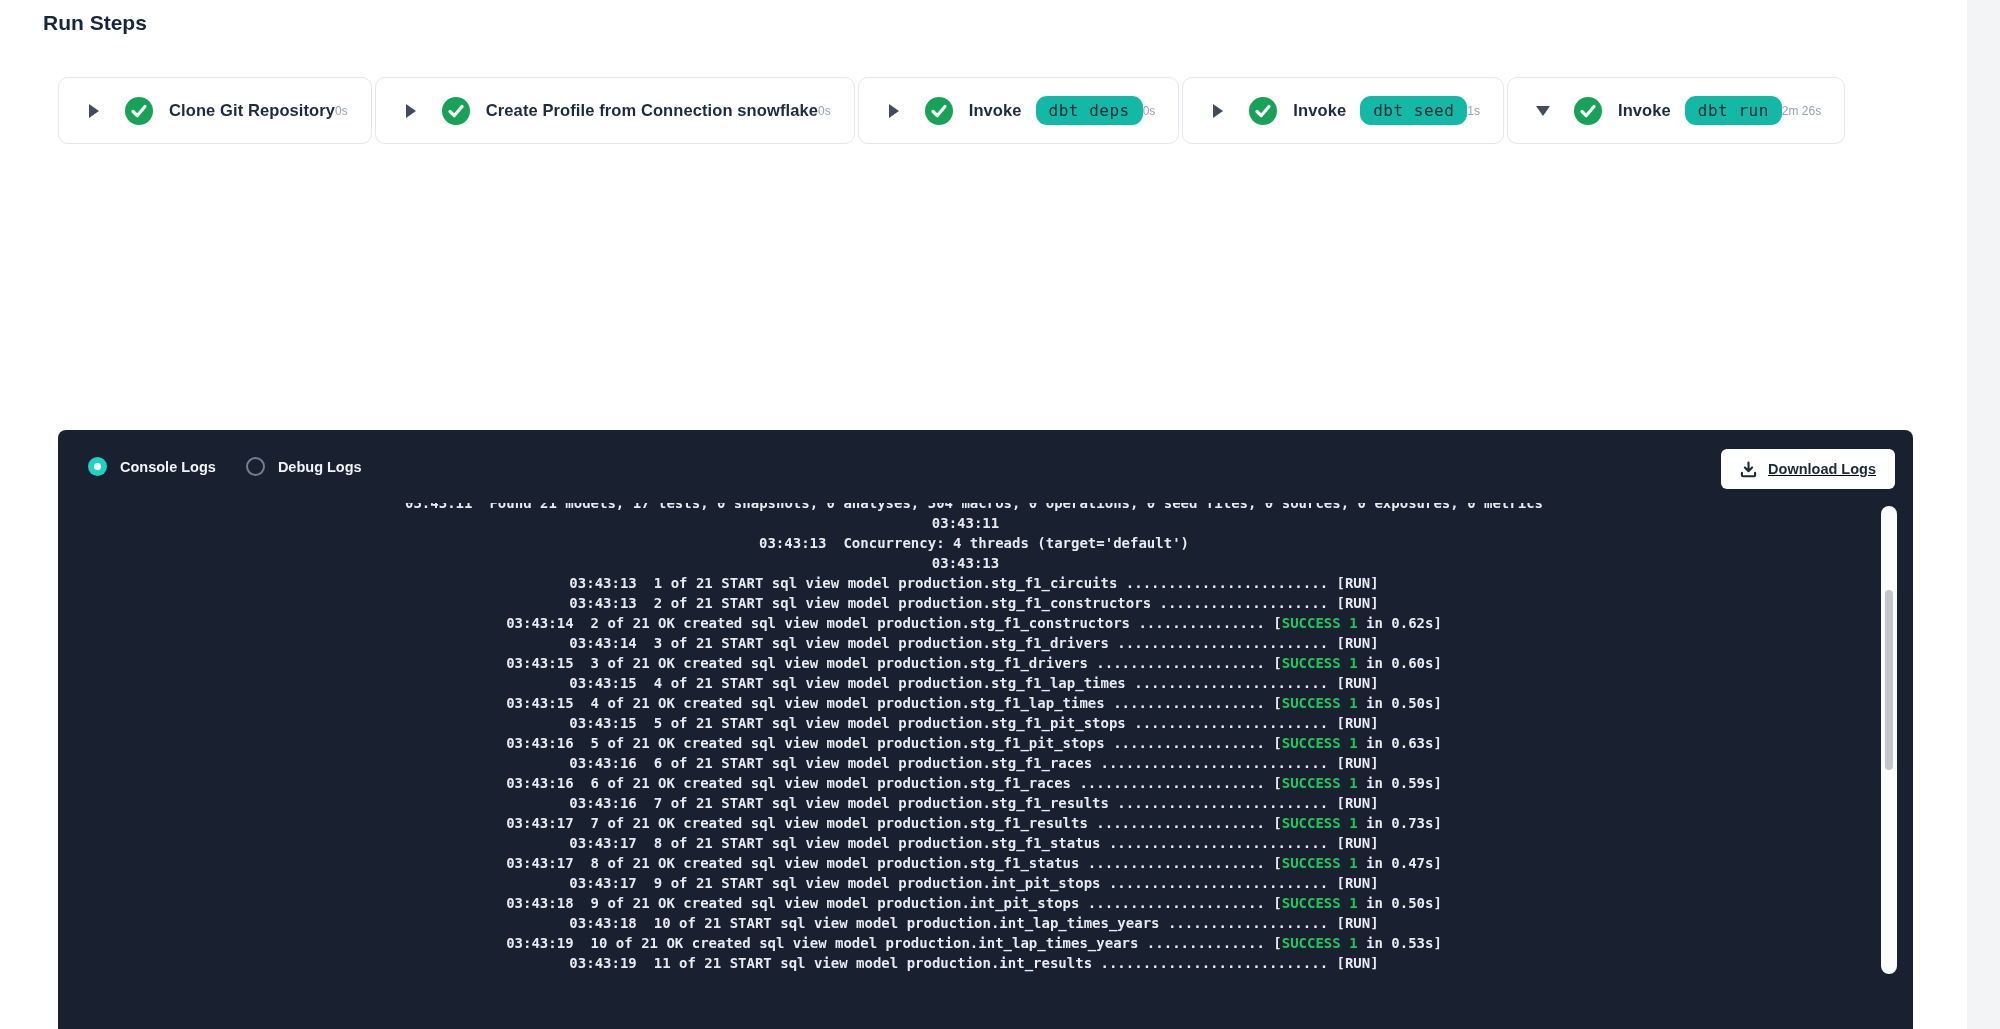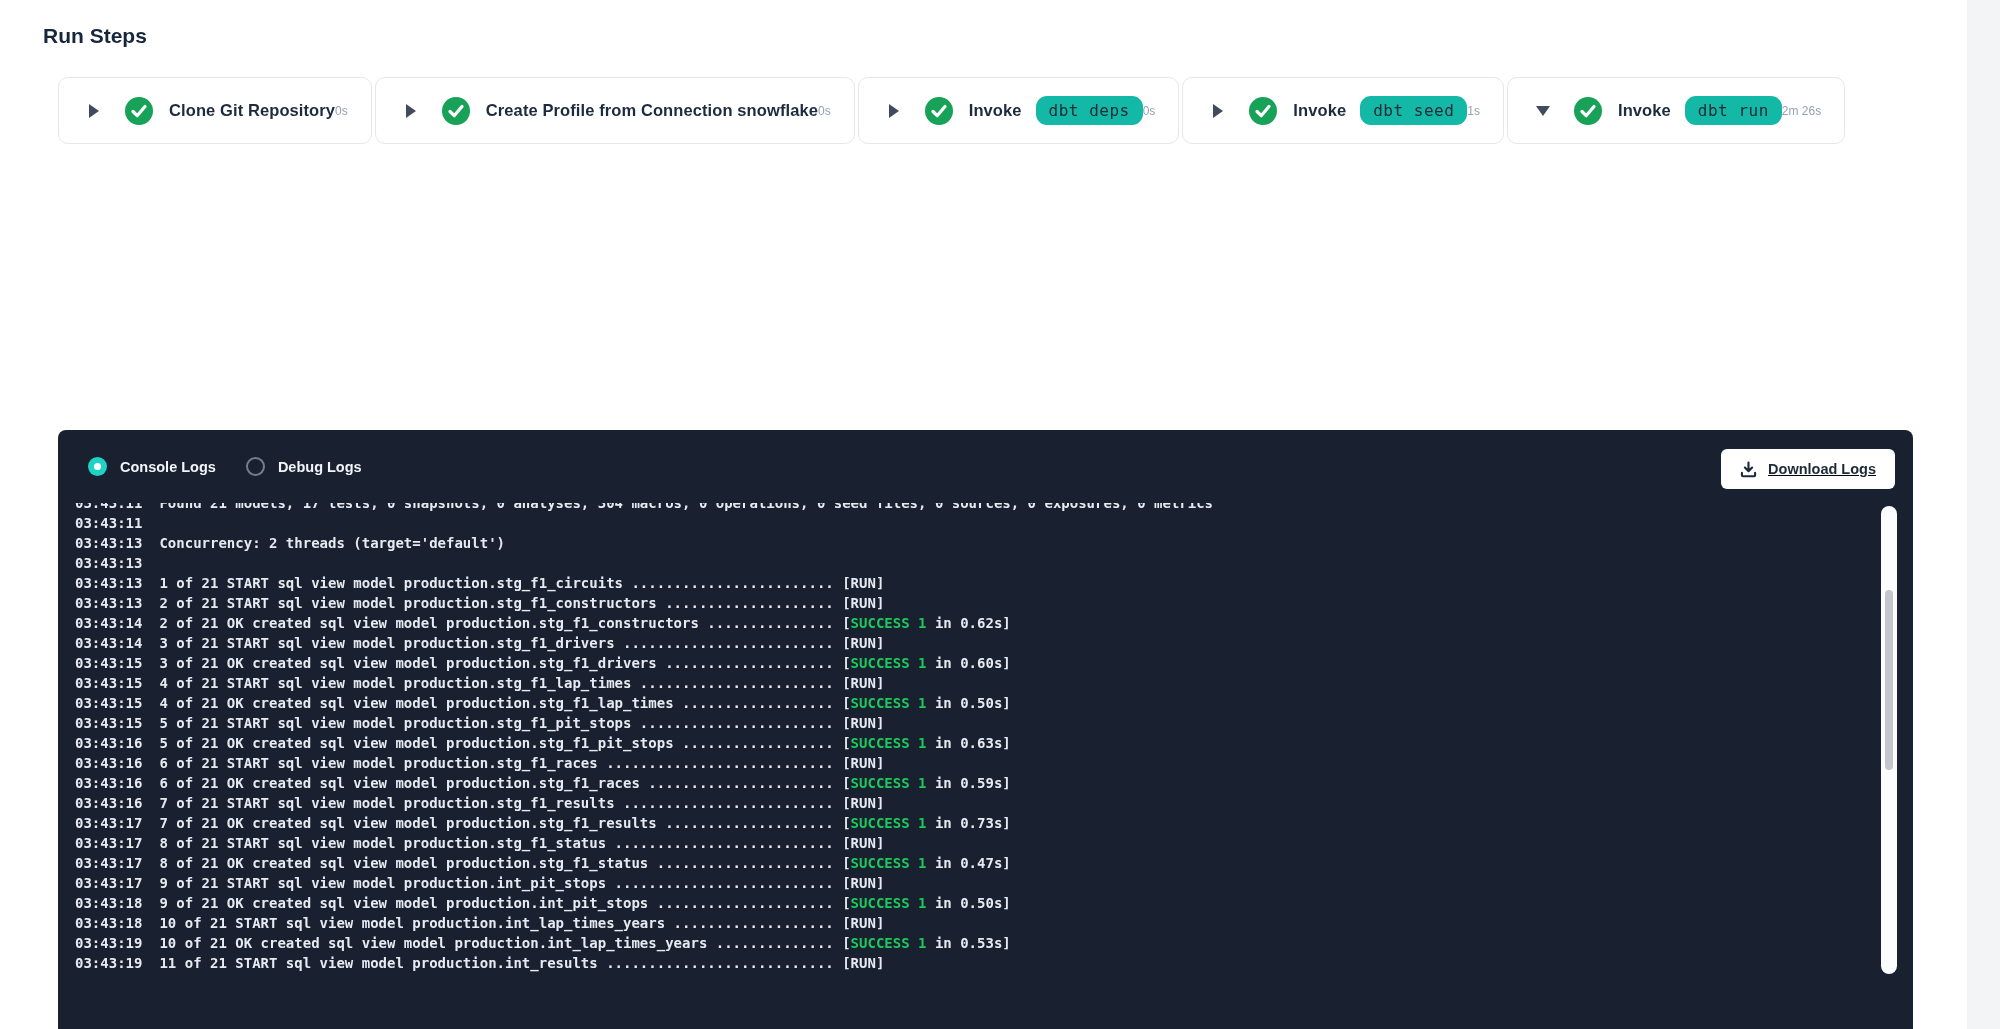--- a/index.html
+++ b/index.html
@@ -1,21 +1,21 @@
 <!DOCTYPE html>
 <html><head>
 <meta charset="utf-8">
 <style>
   * { box-sizing: border-box; margin: 0; padding: 0; }
   html, body { width: 2000px; height: 1029px; }
   body { font-family: "Liberation Sans", sans-serif; background: #ffffff; position: relative; overflow: hidden; }
 
   .right-rail { position: absolute; top: 0; right: 0; width: 33px; height: 1029px; background: #f3f4f6; }
 
-  .page-title { position: absolute; left: 43px; top: 24px; font-size: 21px; font-weight: 700; color: #16263c; }
+  .page-title { position: absolute; left: 43px; top: 11px; font-size: 21px; font-weight: 700; color: #16263c; }
 
   .steps { position: absolute; left: 58px; top: 77px; width: 1859px; display: flex; flex-direction: row; gap: 3px; }
   .step-card { height: 67px; background: #ffffff; border: 1px solid #e5e7ec; border-radius: 10px;
                display: flex; align-items: center; padding: 0 23px 0 28px; }
   .caret { width: 14px; display: flex; justify-content: center; margin-right: 24px; cursor: pointer; }
   .caret-right { width: 0; height: 0; border-top: 7px solid transparent; border-bottom: 7px solid transparent; border-left: 10px solid #424b5e; }
   .caret-down  { width: 0; height: 0; border-left: 7px solid transparent; border-right: 7px solid transparent; border-top: 10px solid #424b5e; }
   .check-wrap { width: 28px; height: 28px; margin-right: 16px; flex: none; }
   .step-label { font-size: 16.5px; font-weight: 700; color: #1d2b3f; letter-spacing: .1px; }
   .cmd-chip { margin-left: 14px; background: #14b8a6; border-radius: 11px; padding: 5px 13px;
@@ -32,21 +32,21 @@
   .radio-selected { background: #1ed3c4; }
   .radio-selected .radio-dot { position: absolute; left: 6px; top: 6px; width: 7px; height: 7px; border-radius: 50%; background: #ffffff; }
   .radio-unselected { border: 2.5px solid #747e8f; background: transparent; }
   .radio-label { font-size: 14.5px; font-weight: 700; color: #f2f4f7; }
 
   .download-btn { position: absolute; right: 18px; top: 19px; height: 40px; background: #ffffff;
                   border: none; border-radius: 6px; display: flex; align-items: center; gap: 11px;
                   padding: 0 19px; cursor: pointer; text-decoration: underline; }
   .download-btn span { font-size: 14.5px; font-weight: 700; color: #1d2939; }
 
-  .console { position: absolute; left: 0; top: 73px; width: 1815px; height: 505px; overflow: hidden; padding-left: 17px; }
+  .console { position: absolute; left: 0; top: 73px; width: 1815px; height: 505px; overflow: hidden; padding-left: 17px; text-align: center; }
   .console-inner { margin-top: -10px; }
   .log-line { font-family: "DejaVu Sans Mono", monospace; font-size: 14px; line-height: 20px;
               font-weight: 700; color: #e7ebf1; white-space: pre; }
   .log-time { display: inline-block; margin-right: 17px; }
   .log-success { color: #1ec95b; }
 
   .vscrollbar { position: absolute; right: 16px; top: 76px; width: 16px; height: 468px;
                 background: #fbfcfd; border-radius: 8px; }
   .vscroll-thumb { position: absolute; left: 4px; top: 84px; width: 8px; height: 180px;
                    background: #c3c7cd; border-radius: 4px; cursor: pointer; }
@@ -160,21 +160,21 @@
           <path d="M1.8 11.2v2.2a1 1 0 0 0 1 1h10.4a1 1 0 0 0 1-1v-2.2" stroke="#1d2939" stroke-width="2" fill="none" stroke-linecap="round" stroke-linejoin="round"></path>
         </svg>
       <span>Download Logs</span>
     </button>
   </div>
 
   <div class="console">
     <div class="console-inner">
       <div class="log-line"><span class="log-time">03:43:11</span><span>Found 21 models, 17 tests, 0 snapshots, 0 analyses, 304 macros, 0 operations, 0 seed files, 0 sources, 0 exposures, 0 metrics</span><span class="log-success"></span><span></span></div>
       <div class="log-line"><span class="log-time">03:43:11</span><span></span><span class="log-success"></span><span></span></div>
-      <div class="log-line"><span class="log-time">03:43:13</span><span>Concurrency: 2 threads (target='default')</span><span class="log-success"></span><span></span></div>
+      <div class="log-line"><span class="log-time">03:43:13</span><span>Concurrency: 4 threads (target='default')</span><span class="log-success"></span><span></span></div>
       <div class="log-line"><span class="log-time">03:43:13</span><span></span><span class="log-success"></span><span></span></div>
       <div class="log-line"><span class="log-time">03:43:13</span><span>1 of 21 START sql view model production.stg_f1_circuits ........................ [RUN]</span><span class="log-success"></span><span></span></div>
       <div class="log-line"><span class="log-time">03:43:13</span><span>2 of 21 START sql view model production.stg_f1_constructors .................... [RUN]</span><span class="log-success"></span><span></span></div>
       <div class="log-line"><span class="log-time">03:43:14</span><span>2 of 21 OK created sql view model production.stg_f1_constructors ............... [</span><span class="log-success">SUCCESS 1</span><span> in 0.62s]</span></div>
       <div class="log-line"><span class="log-time">03:43:14</span><span>3 of 21 START sql view model production.stg_f1_drivers ......................... [RUN]</span><span class="log-success"></span><span></span></div>
       <div class="log-line"><span class="log-time">03:43:15</span><span>3 of 21 OK created sql view model production.stg_f1_drivers .................... [</span><span class="log-success">SUCCESS 1</span><span> in 0.60s]</span></div>
       <div class="log-line"><span class="log-time">03:43:15</span><span>4 of 21 START sql view model production.stg_f1_lap_times ....................... [RUN]</span><span class="log-success"></span><span></span></div>
       <div class="log-line"><span class="log-time">03:43:15</span><span>4 of 21 OK created sql view model production.stg_f1_lap_times .................. [</span><span class="log-success">SUCCESS 1</span><span> in 0.50s]</span></div>
       <div class="log-line"><span class="log-time">03:43:15</span><span>5 of 21 START sql view model production.stg_f1_pit_stops ....................... [RUN]</span><span class="log-success"></span><span></span></div>
       <div class="log-line"><span class="log-time">03:43:16</span><span>5 of 21 OK created sql view model production.stg_f1_pit_stops .................. [</span><span class="log-success">SUCCESS 1</span><span> in 0.63s]</span></div>

